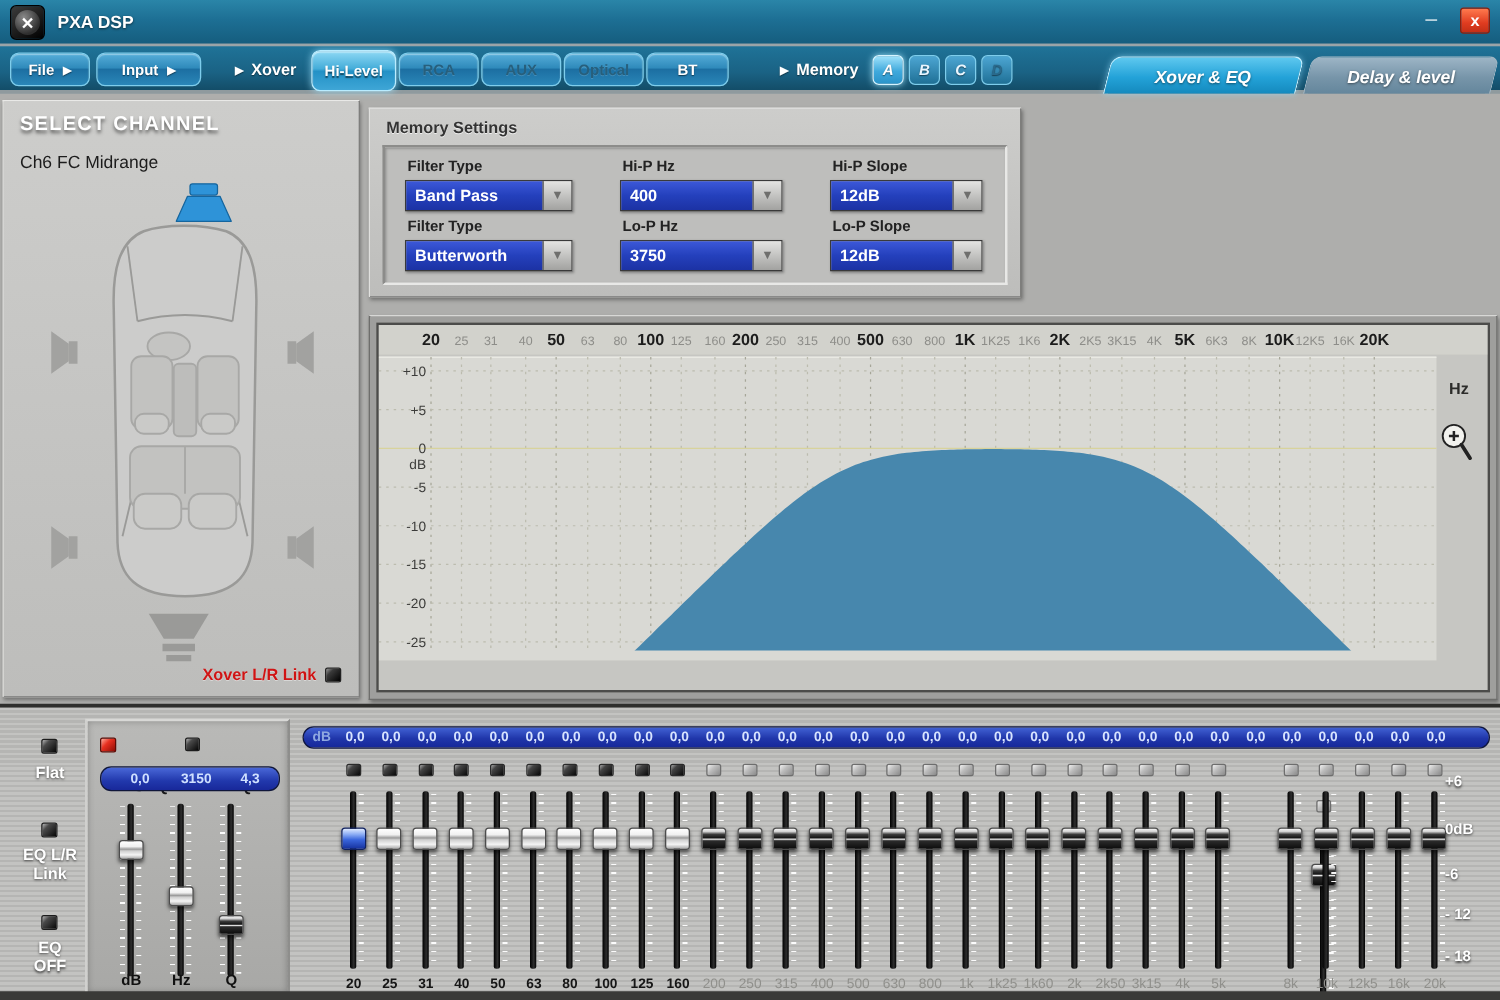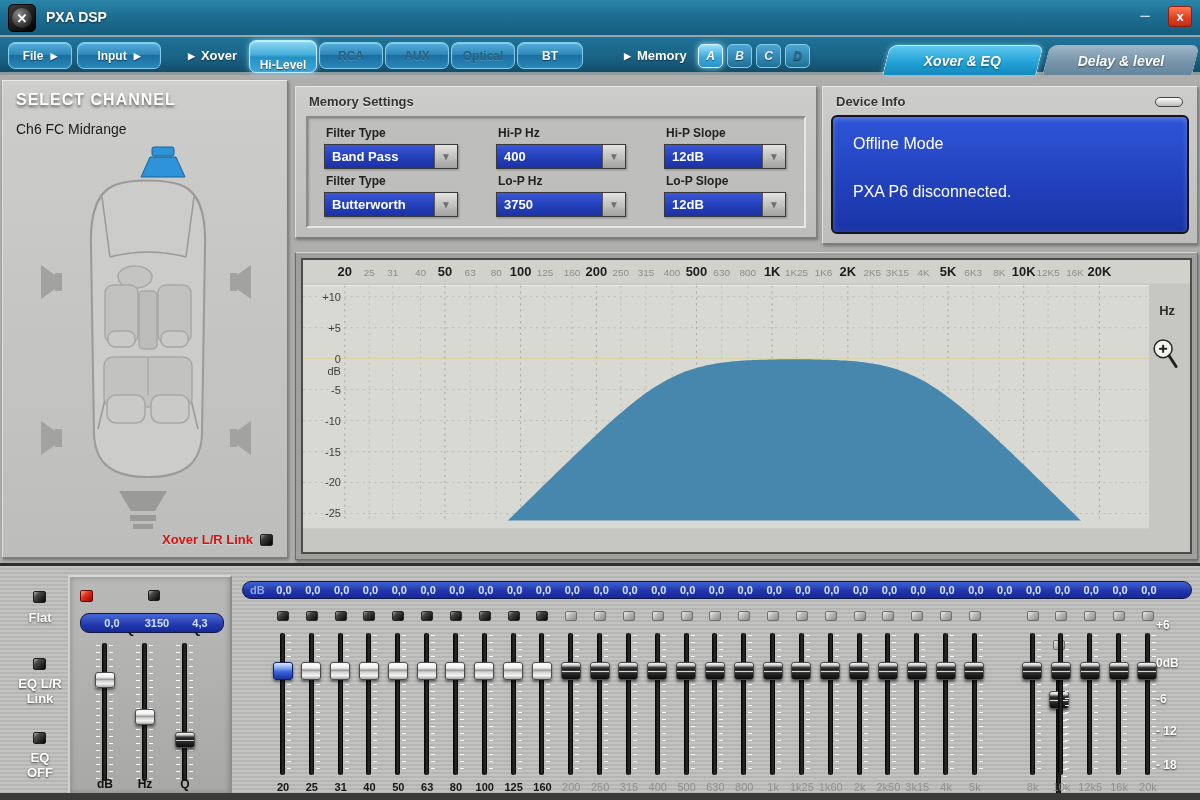--- a/index.html
+++ b/index.html
@@ -176,21 +176,21 @@
       <span class="arr">▶</span>
     </div>
     <div class="mbtn" style="left:77px;width:84px;">
       <span>Input</span>
       <span class="arr">▶</span>
     </div>
     <div class="mlabel" style="left:188px;">
       <span class="arr">▶</span>
       <span>Xover</span>
     </div>
-    <div class="mbtn active" style="left:249px;width:68px;align-items:flex-end;">
+    <div class="mbtn active" style="left:249px;width:68px;">
       <span>Hi-Level</span>
       </div>
     <div class="mbtn dim" style="left:319px;width:64px;">
       <span>RCA</span>
       </div>
     <div class="mbtn dim" style="left:385px;width:64px;">
       <span>AUX</span>
       </div>
     <div class="mbtn dim" style="left:451px;width:64px;">
       <span>Optical</span>
@@ -306,28 +306,20 @@
         <span class="dd-arrow">▼</span>
         </div>
       <div class="fld-label" style="left:358px;top:56px;">Lo-P Slope</div>
       <div class="dd" style="left:356px;top:74px;width:122px;">
         <span class="dd-value">12dB</span>
         <span class="dd-arrow">▼</span>
         </div>
     </div>
   </div>
 
-  <div class="panel" style="left:822px;top:86px;width:376px;height:158px;">
-    <div class="panel-title">Device Info</div>
-    <div class="di-minicon"></div>
-    <div class="di-display">
-      <div class="di-line1">Offline Mode</div>
-      <div class="di-line2">PXA P6 disconnected.</div>
-    </div>
-  </div>
 
   <div class="graph-panel">
     <div class="graph-inner">
       <svg id="graph-svg" width="100%" height="100%" viewBox="0 0 891 296" preserveAspectRatio="none">
           <rect x="0" y="0" width="891" height="296" fill="#c6c6c2"></rect>
           <rect x="0" y="0" width="891" height="24" fill="#d2d2cc"></rect>
           <rect x="0" y="26" width="850" height="246" fill="#d9d9d4"></rect>
           <line x1="0" y1="26" x2="850" y2="26" stroke="#efefe9" stroke-width="1"></line>
           <defs>
             <clipPath id="plotclip">

